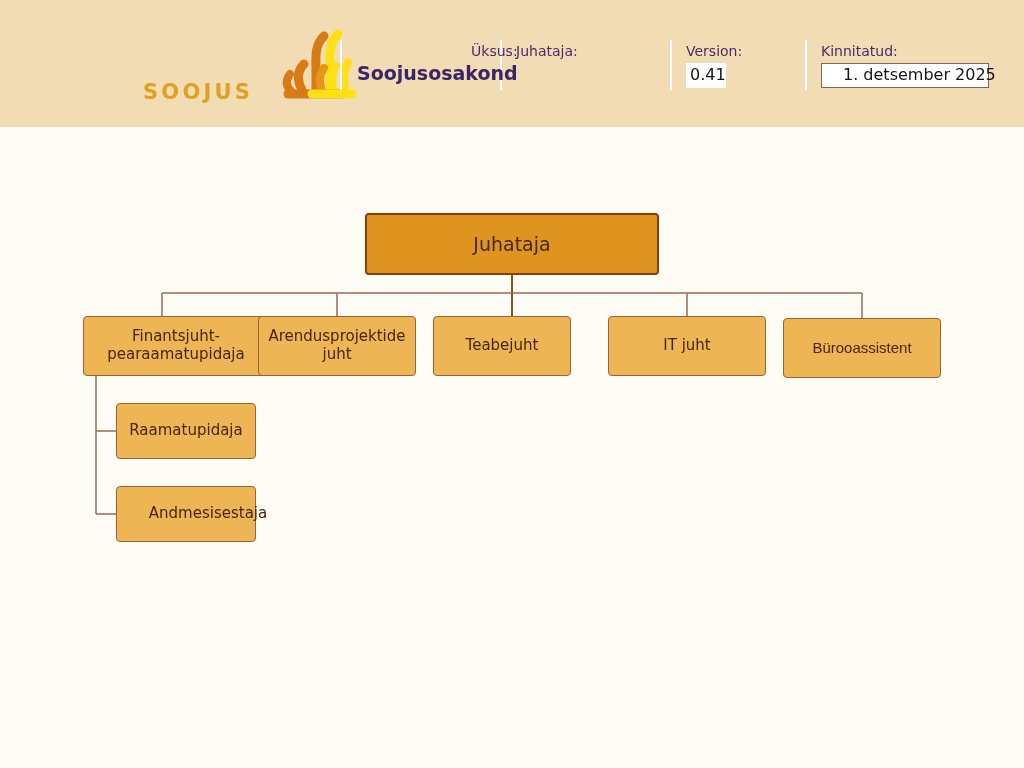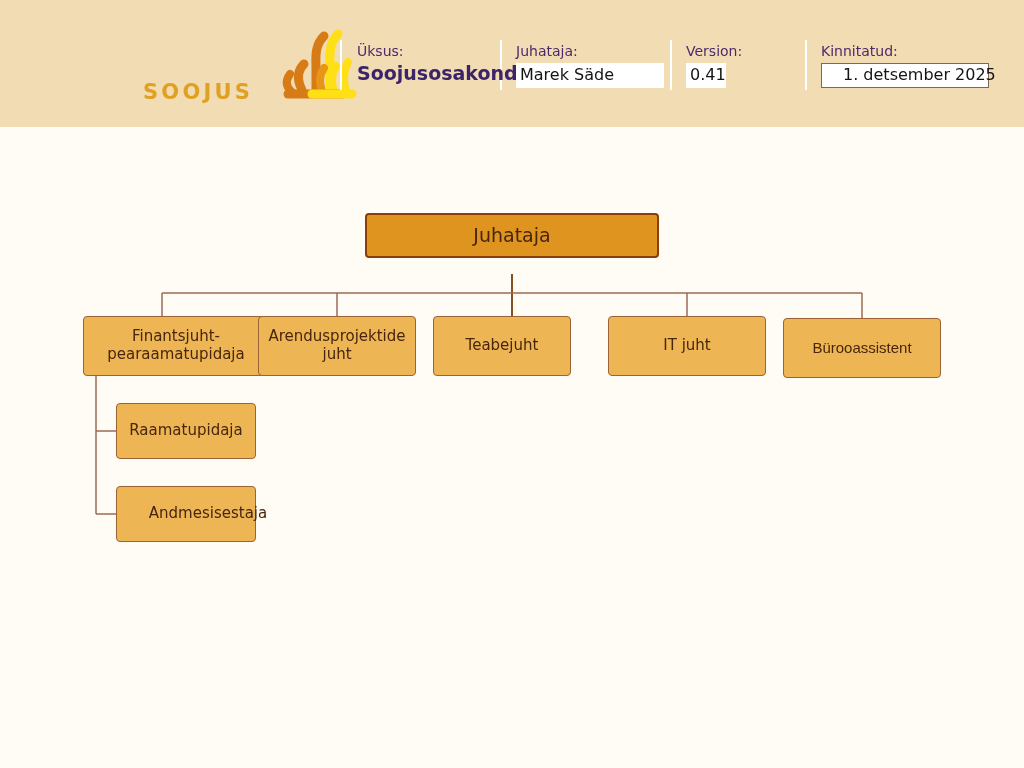--- a/index.html
+++ b/index.html
@@ -170,28 +170,27 @@
         </g>
       </svg>
     </div>
   </div>
 
   <div class="meta-sep" style="left:340px;"></div>
   <div class="meta-sep" style="left:500px;"></div>
   <div class="meta-sep" style="left:670px;"></div>
   <div class="meta-sep" style="left:805px;"></div>
 
-  <div class="meta-field" style="left:357px;">
+  <div class="meta-field" style="left:357px;text-align:right;">
     <div class="meta-label">Üksus:</div>
     <div class="meta-value-bold">Soojusosakond</div>
   </div>
 
   <div class="meta-field" style="left:516px;">
     <div class="meta-label">Juhataja:</div>
-    <div class="meta-input" style="width:140px;">Marek Säde</div>
   </div>
 
   <div class="meta-field" style="left:686px;">
     <div class="meta-label">Version:</div>
     <div class="meta-input" style="width:32px;">0.41</div>
   </div>
 
   <div class="meta-field" style="left:821px;">
     <div class="meta-label">Kinnitatud:</div>
     <div class="meta-input boxed" style="width:141px;padding-left:21px;">1. detsember 2025</div>
@@ -206,21 +205,21 @@
       <line x1="162" y1="166" x2="862" y2="166" stroke="#9C6B55" stroke-width="1.5"></line>
       <line x1="162" y1="166" x2="162" y2="189" stroke="#9C6B55" stroke-width="1.5"></line>
       <line x1="337" y1="166" x2="337" y2="189" stroke="#9C6B55" stroke-width="1.5"></line>
       <line x1="687" y1="166" x2="687" y2="189" stroke="#9C6B55" stroke-width="1.5"></line>
       <line x1="862" y1="166" x2="862" y2="191" stroke="#9C6B55" stroke-width="1.5"></line>
       <line x1="96" y1="249" x2="96" y2="387" stroke="#9C6B55" stroke-width="1.5"></line>
       <line x1="96" y1="304" x2="116" y2="304" stroke="#9C6B55" stroke-width="1.5"></line>
       <line x1="96" y1="387" x2="116" y2="387" stroke="#9C6B55" stroke-width="1.5"></line>
     </svg>
   <div id="nodes-layer">
-      <div class="node root" style="left: 365px; top: 86px; width: 294px; height: 45px;">
+      <div class="node root" style="left: 365px; top: 86px; width: 294px; height: 62px;">
         <span class="node-label">Juhataja</span>
       </div>
       <div class="node child" style="left: 83px; top: 189px; width: 186px; height: 60px;">
         <span class="node-label">Finantsjuht-pearaamatupidaja</span>
       </div>
       <div class="node child" style="left: 258px; top: 189px; width: 158px; height: 60px;">
         <span class="node-label">Arendusprojektide juht</span>
       </div>
       <div class="node child" style="left: 433px; top: 189px; width: 138px; height: 60px;">
         <span class="node-label">Teabejuht</span>

